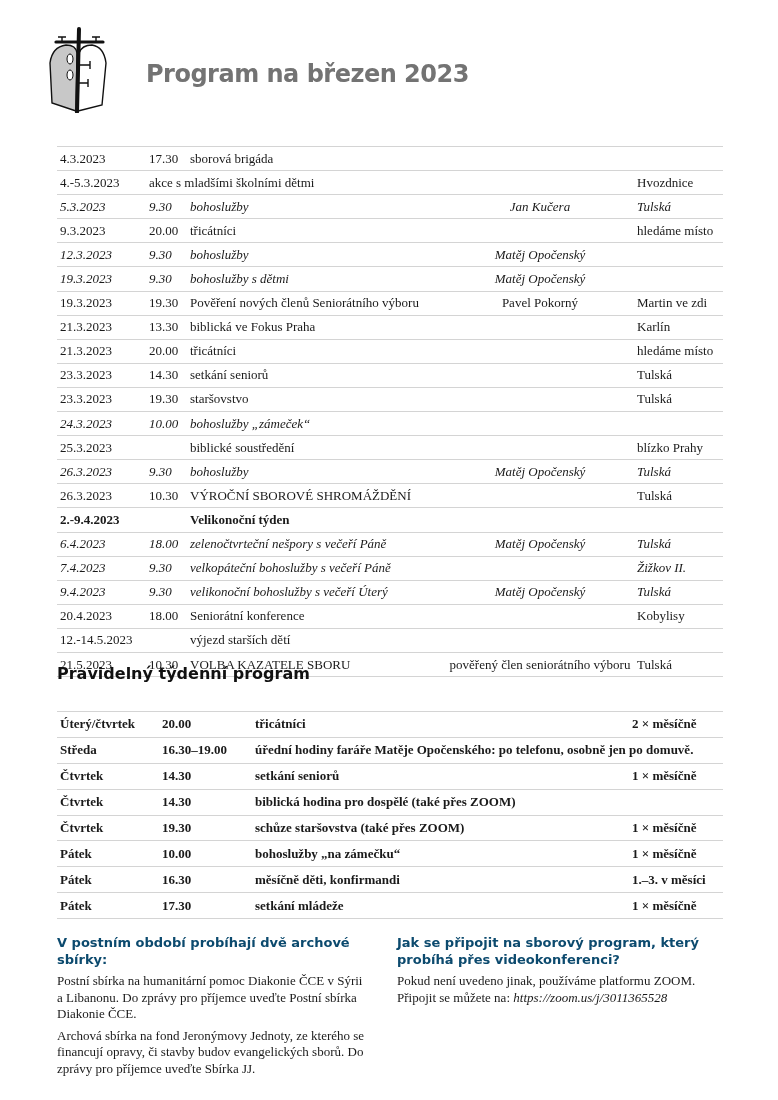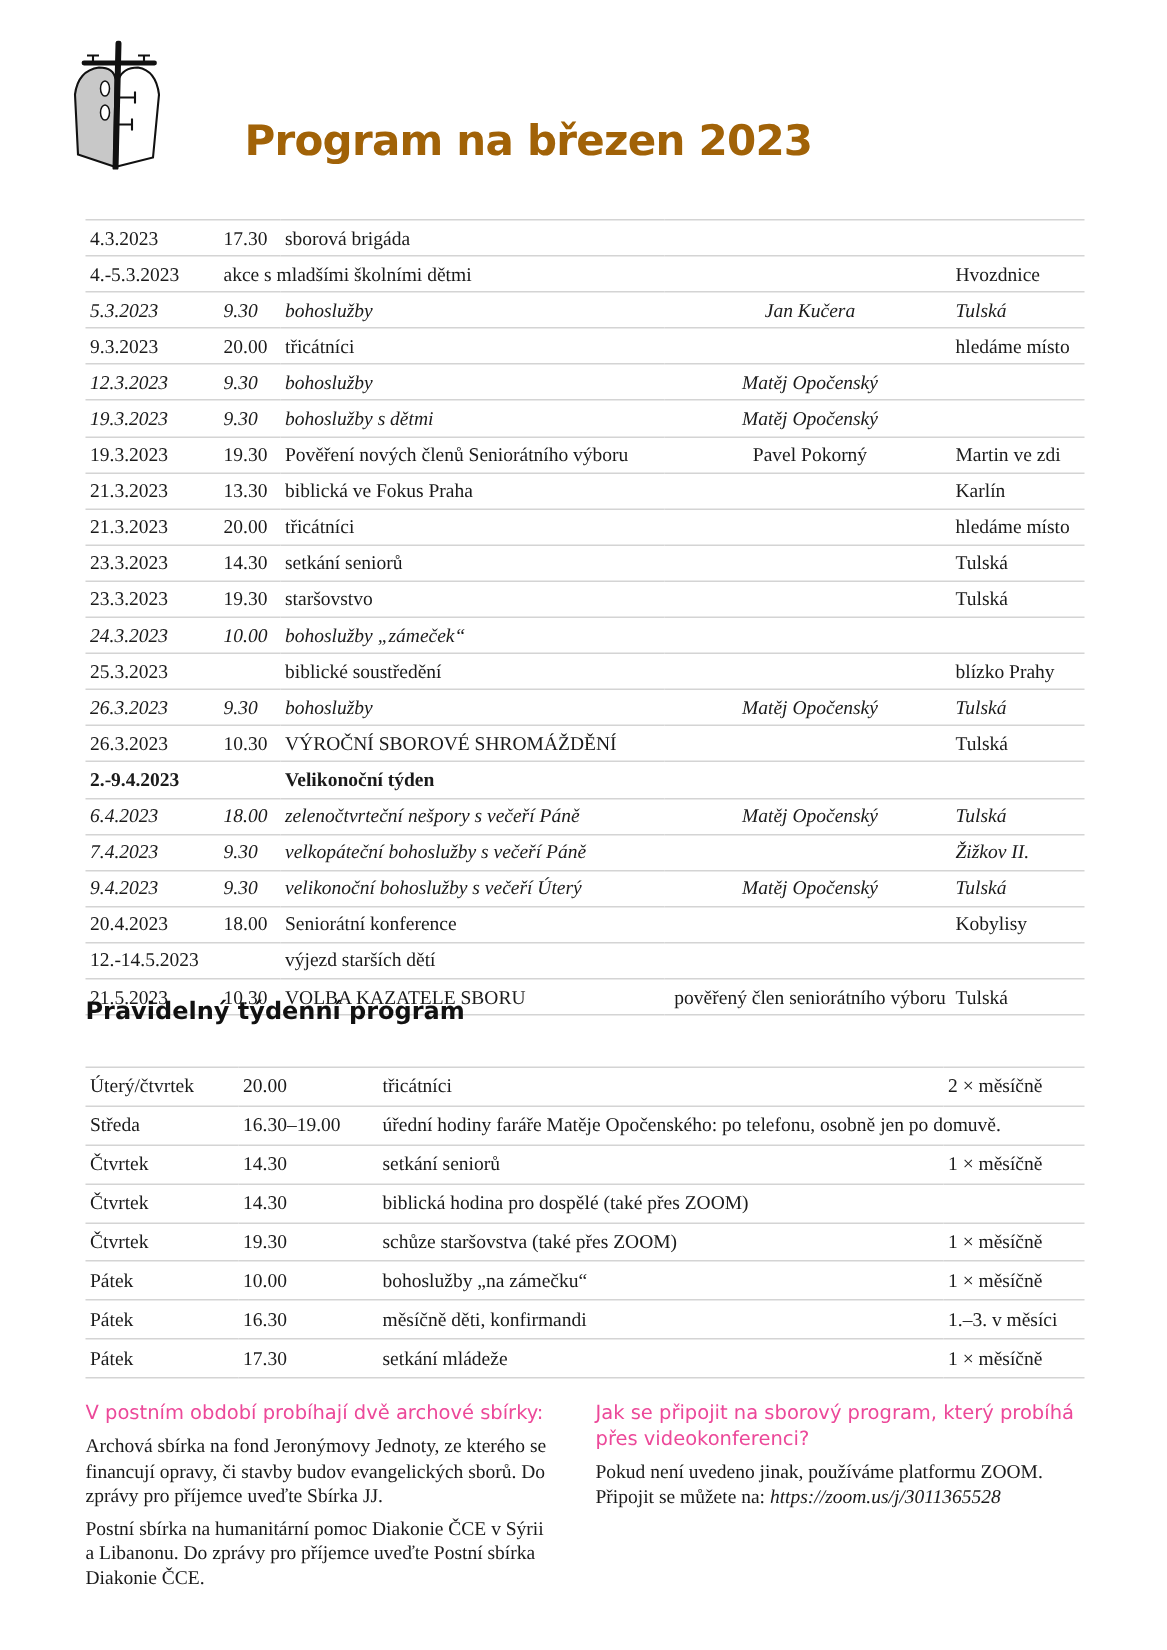--- a/index.html
+++ b/index.html
@@ -1,45 +1,45 @@
 <!DOCTYPE html>
 <html><head>
 <meta charset="utf-8">
 <style>
   html, body { margin: 0; padding: 0; background: #ffffff; }
   body { width: 778px; height: 1100px; position: relative; overflow: hidden; color: #1a1a1a; }
 
   .logo { position: absolute; left: 46px; top: 27px; width: 66px; height: 86px; }
-  .title { position: absolute; left: 146px; top: 60px; font-family: "DejaVu Sans", "Liberation Sans", sans-serif; font-weight: bold; font-size: 28px; letter-spacing: -0.5px; color: #a16207; margin: 17px; }
+  .title { position: absolute; left: 146px; top: 60px; font-family: "DejaVu Sans", "Liberation Sans", sans-serif; font-weight: bold; font-size: 24px; letter-spacing: -0.5px; color: #737373; margin: 0; }
 
   table { border-collapse: collapse; }
   .events { position: absolute; left: 57px; top: 146px; width: 666px; font-family: "Liberation Serif", "DejaVu Serif", serif; font-size: 13px; }
   .events tr { height: 24.1px; border-top: 1.5px solid #d4d4d4; }
   .events tr:last-child { border-bottom: 1.5px solid #d4d4d4; }
   .events td { padding: 0 0 0 3px; vertical-align: middle; white-space: nowrap; }
   .events td.c-date { width: 86px; }
   .events td.c-time { width: 38px; }
   .events td.c-event { width: 253px; }
   .events td.c-person { width: 188px; text-align: center; }
   .events td.c-place { }
   .events tr.italic td { font-style: italic; }
   .events tr.bold td { font-weight: bold; }
 
   .weekly-title { position: absolute; left: 57px; top: 664px; margin: 0; font-family: "DejaVu Sans", "Liberation Sans", sans-serif; font-weight: bold; font-size: 16px; color: #111; }
   .weekly { position: absolute; left: 57px; top: 711px; width: 666px; font-family: "Liberation Serif", "DejaVu Serif", serif; font-size: 13px; }
-  .weekly tr { height: 25.9px; border-top: 1.5px solid #d4d4d4; }
+  .weekly tr { height: 25.9px; border-top: 1.5px solid #d4d4d4; font-weight: bold; }
   .weekly tr:last-child { border-bottom: 1.5px solid #d4d4d4; }
   .weekly td { padding: 0 0 0 3px; vertical-align: middle; white-space: nowrap; }
   .weekly td.w-day { width: 99px; }
   .weekly td.w-time { width: 90px; }
   .weekly td.w-event { width: 374px; }
   .weekly td.w-freq { text-align: left; }
 
   .box { position: absolute; font-family: "Liberation Serif", "DejaVu Serif", serif; font-size: 13px; line-height: 16.5px; }
-  .box h2 { margin: 0 0 5px 0; font-family: "DejaVu Sans", "Liberation Sans", sans-serif; font-weight: normal; font-size: 13px; line-height: 17px; color: #ec4899; }
+  .box h2 { margin: 0 0 5px 0; font-family: "DejaVu Sans", "Liberation Sans", sans-serif; font-weight: bold; font-size: 13px; line-height: 17px; color: #0c4a6e; }
   .box p { margin: 0 0 5px 0; }
   .box-left { left: 57px; top: 934px; width: 310px; }
   .box-right { left: 397px; top: 934px; width: 320px; }
   .url { font-style: italic; }
 </style>
 </head>
 <body>
 
 <svg class="logo" viewBox="0 0 66 86" xmlns="http://www.w3.org/2000/svg">
 
@@ -264,22 +264,22 @@
         <td class="w-day">Pátek</td>
         <td class="w-time">17.30</td>
         <td class="w-event">setkání mládeže</td>
         <td class="w-freq">1 × měsíčně</td>
       </tr>
     </tbody>
 </table>
 
 <div class="box box-left">
   <h2>V postním období probíhají dvě archové sbírky:</h2>
+  <p>Postní sbírka na humanitární pomoc Diakonie ČCE v Sýrii a Libanonu. Do zprávy pro příjemce uveďte Postní sbírka Diakonie ČCE.</p>
   <p>Archová sbírka na fond Jeronýmovy Jednoty, ze kterého se financují opravy, či stavby budov evangelických sborů.  Do zprávy pro příjemce uveďte Sbírka JJ.</p>
-  <p>Postní sbírka na humanitární pomoc Diakonie ČCE v Sýrii a Libanonu. Do zprávy pro příjemce uveďte Postní sbírka Diakonie ČCE.</p>
 </div>
 
 <div class="box box-right">
   <h2>Jak se připojit na sborový program, který probíhá přes videokonferenci?</h2>
   <p>
     <span>Pokud není uvedeno jinak, používáme platformu ZOOM.</span><br>
     <span>Připojit se můžete na: </span><span class="url">https://zoom.us/j/3011365528</span>
   </p>
 </div>
 

